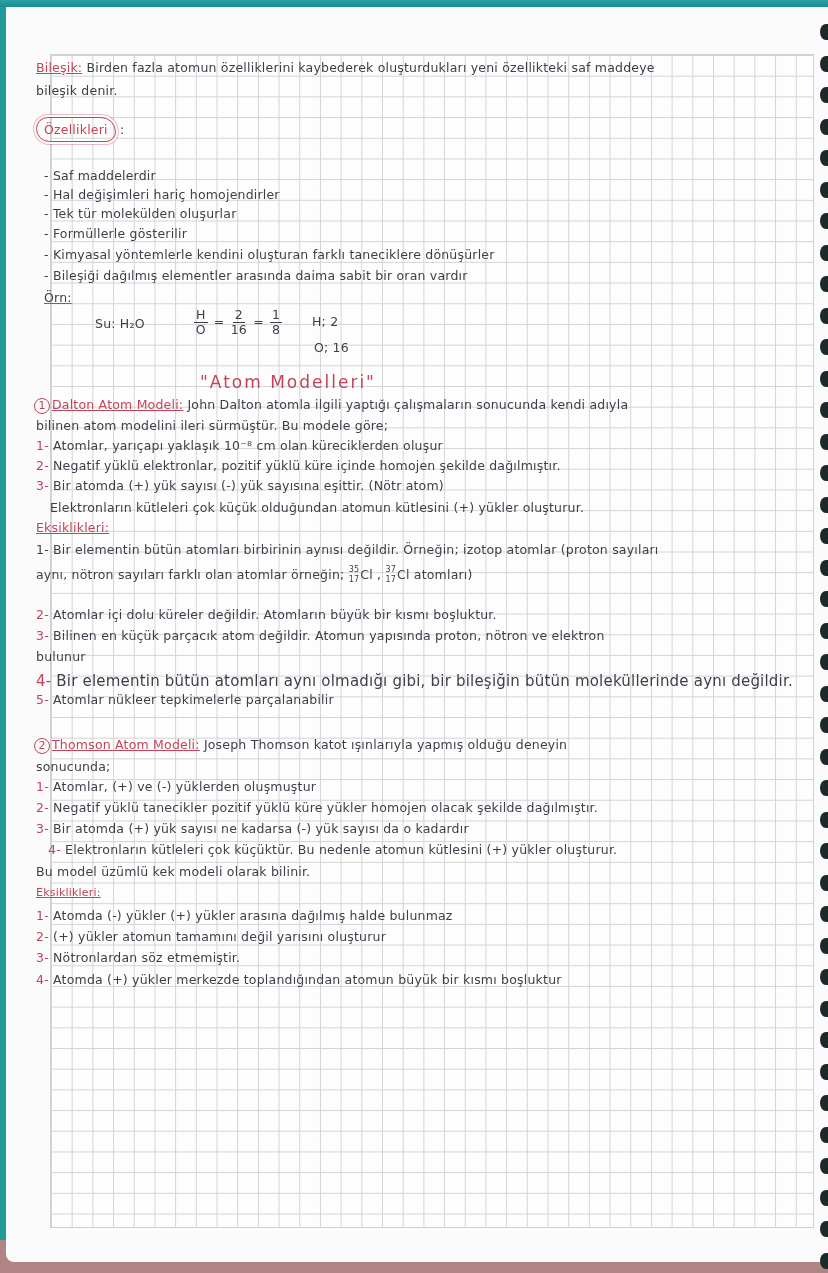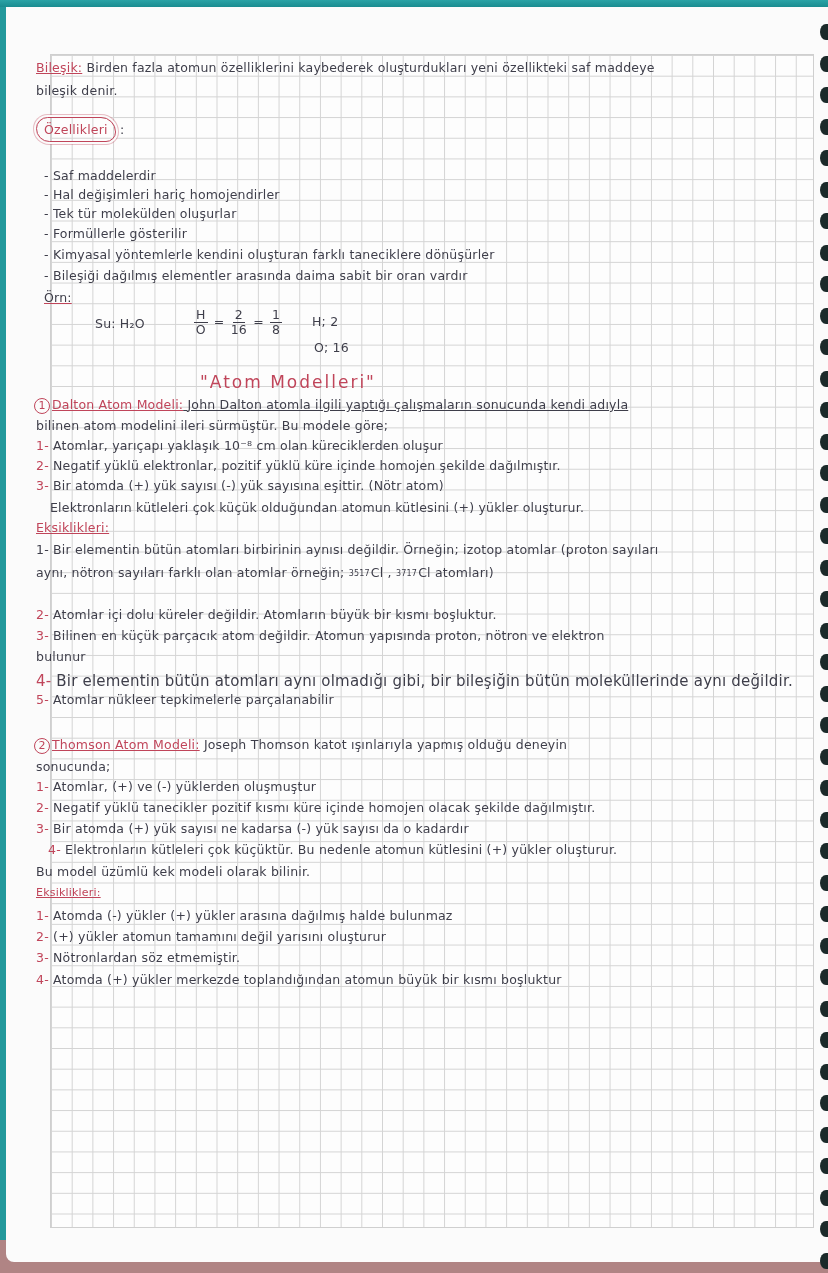--- a/index.html
+++ b/index.html
@@ -62,21 +62,21 @@
     display: inline-flex; flex-direction: column; align-items: center;
     vertical-align: middle; line-height: 14px; margin: 0 2px;
   }
   .frac .num { border-bottom: 1px solid #3e3e4a; padding: 0 2px; }
   .num-red { color: #c0455a; }
   .circle-num {
     display: inline-block; width: 14px; height: 14px; border: 1.3px solid #c0455a;
     border-radius: 50%; text-align: center; line-height: 14px; font-size: 11px;
     color: #c0455a; margin-right: 2px;
   }
-  .iso { display: inline-flex; vertical-align: middle; font-size: 8px; line-height: 10px; margin-right: 1px; }
+  .iso { display: inline-flex; flex-direction: column; vertical-align: middle; font-size: 8px; line-height: 10px; margin-right: 1px; }
 </style>
 </head>
 <body>
 
 <div class="teal-left"></div>
 <div class="page">
   <div class="grid"></div>
 </div>
 <div class="teal-edge"></div>
 
@@ -159,21 +159,21 @@
     <span class="frac">
         <span class="num">1</span>
         <span>8</span>
       </span>
   </div>
   <div class="line" style="left:312px; top:314px;">H; 2</div>
   <div class="line" style="left:314px; top:340px;">O; 16</div>
 
   <div class="line title" style="left:200px; top:372px;">"Atom Modelleri"</div>
 
-  <div class="line" style="left:34px; top:397px;text-decoration:underline;">
+  <div class="line" style="left:34px; top:397px;">
     <span class="circle-num">1</span><span class="red uline">Dalton Atom Modeli:</span>
     <span>John Dalton atomla ilgili yaptığı çalışmaların sonucunda kendi adıyla</span>
   </div>
   <div class="line" style="left:36px; top:418px;">bilinen atom modelini ileri sürmüştür. Bu modele göre;</div>
 
   <div class="line" style="left:36px; top:438px;"><span class="num-red">1-</span> <span>Atomlar, yarıçapı yaklaşık 10⁻⁸ cm olan küreciklerden oluşur</span></div>
   <div class="line" style="left:36px; top:458px;"><span class="num-red">2-</span> <span>Negatif yüklü elektronlar, pozitif yüklü küre içinde homojen şekilde dağılmıştır.</span></div>
   <div class="line" style="left:36px; top:478px;"><span class="num-red">3-</span> <span>Bir atomda (+) yük sayısı (-) yük sayısına eşittir. (Nötr atom)</span></div>
   <div class="line" style="left:50px; top:500px;">Elektronların kütleleri çok küçük olduğundan atomun kütlesini (+) yükler oluşturur.</div>
 
@@ -200,21 +200,21 @@
   <div class="line" style="left:36px; top:672px; font-size:15px;"><span class="num-red">4-</span> <span>Bir elementin bütün atomları aynı olmadığı gibi, bir bileşiğin bütün moleküllerinde aynı değildir.</span></div>
   <div class="line" style="left:36px; top:692px;"><span class="num-red">5-</span> <span>Atomlar nükleer tepkimelerle parçalanabilir</span></div>
 
   <div class="line" style="left:34px; top:737px;">
     <span class="circle-num">2</span><span class="red uline">Thomson Atom Modeli:</span>
     <span>Joseph Thomson katot ışınlarıyla yapmış olduğu deneyin</span>
   </div>
   <div class="line" style="left:36px; top:759px;">sonucunda;</div>
 
   <div class="line" style="left:36px; top:779px;"><span class="num-red">1-</span> <span>Atomlar, (+) ve (-) yüklerden oluşmuştur</span></div>
-  <div class="line" style="left:36px; top:800px;"><span class="num-red">2-</span> <span>Negatif yüklü tanecikler pozitif kısmı küre içinde homojen olacak şekilde dağılmıştır.</span></div>
+  <div class="line" style="left:36px; top:800px;"><span class="num-red">2-</span> <span>Negatif yüklü tanecikler pozitif yüklü küre yükler homojen olacak şekilde dağılmıştır.</span></div>
   <div class="line" style="left:36px; top:821px;"><span class="num-red">3-</span> <span>Bir atomda (+) yük sayısı ne kadarsa (-) yük sayısı da o kadardır</span></div>
   <div class="line" style="left:48px; top:842px;"><span class="num-red">4-</span> <span>Elektronların kütleleri çok küçüktür. Bu nedenle atomun kütlesini (+) yükler oluşturur.</span></div>
   <div class="line" style="left:36px; top:864px;">Bu model üzümlü kek modeli olarak bilinir.</div>
 
   <div class="line red uline" style="left:36px; top:886px; font-size:11px;">Eksiklikleri:</div>
 
   <div class="line" style="left:36px; top:908px;"><span class="num-red">1-</span> <span>Atomda (-) yükler (+) yükler arasına dağılmış halde bulunmaz</span></div>
   <div class="line" style="left:36px; top:929px;"><span class="num-red">2-</span> <span>(+) yükler atomun tamamını değil yarısını oluşturur</span></div>
   <div class="line" style="left:36px; top:950px;"><span class="num-red">3-</span> <span>Nötronlardan söz etmemiştir.</span></div>
   <div class="line" style="left:36px; top:972px;"><span class="num-red">4-</span> <span>Atomda (+) yükler merkezde toplandığından atomun büyük bir kısmı boşluktur</span></div>

